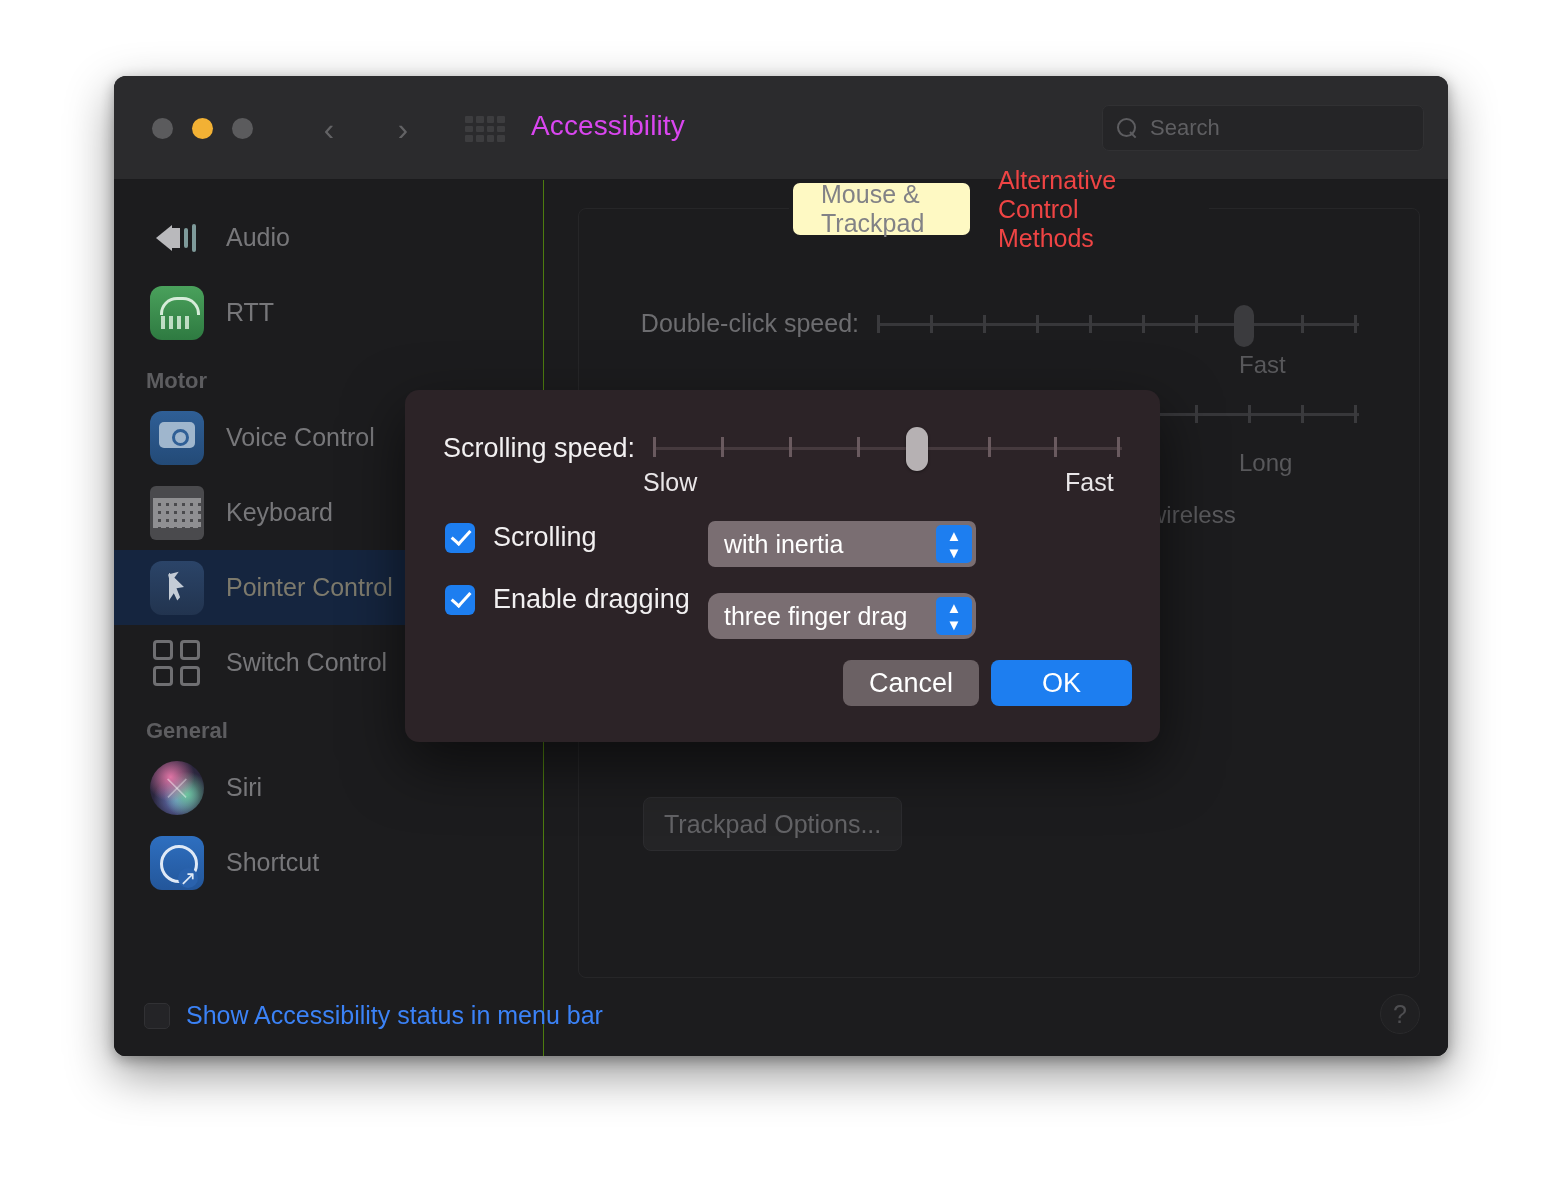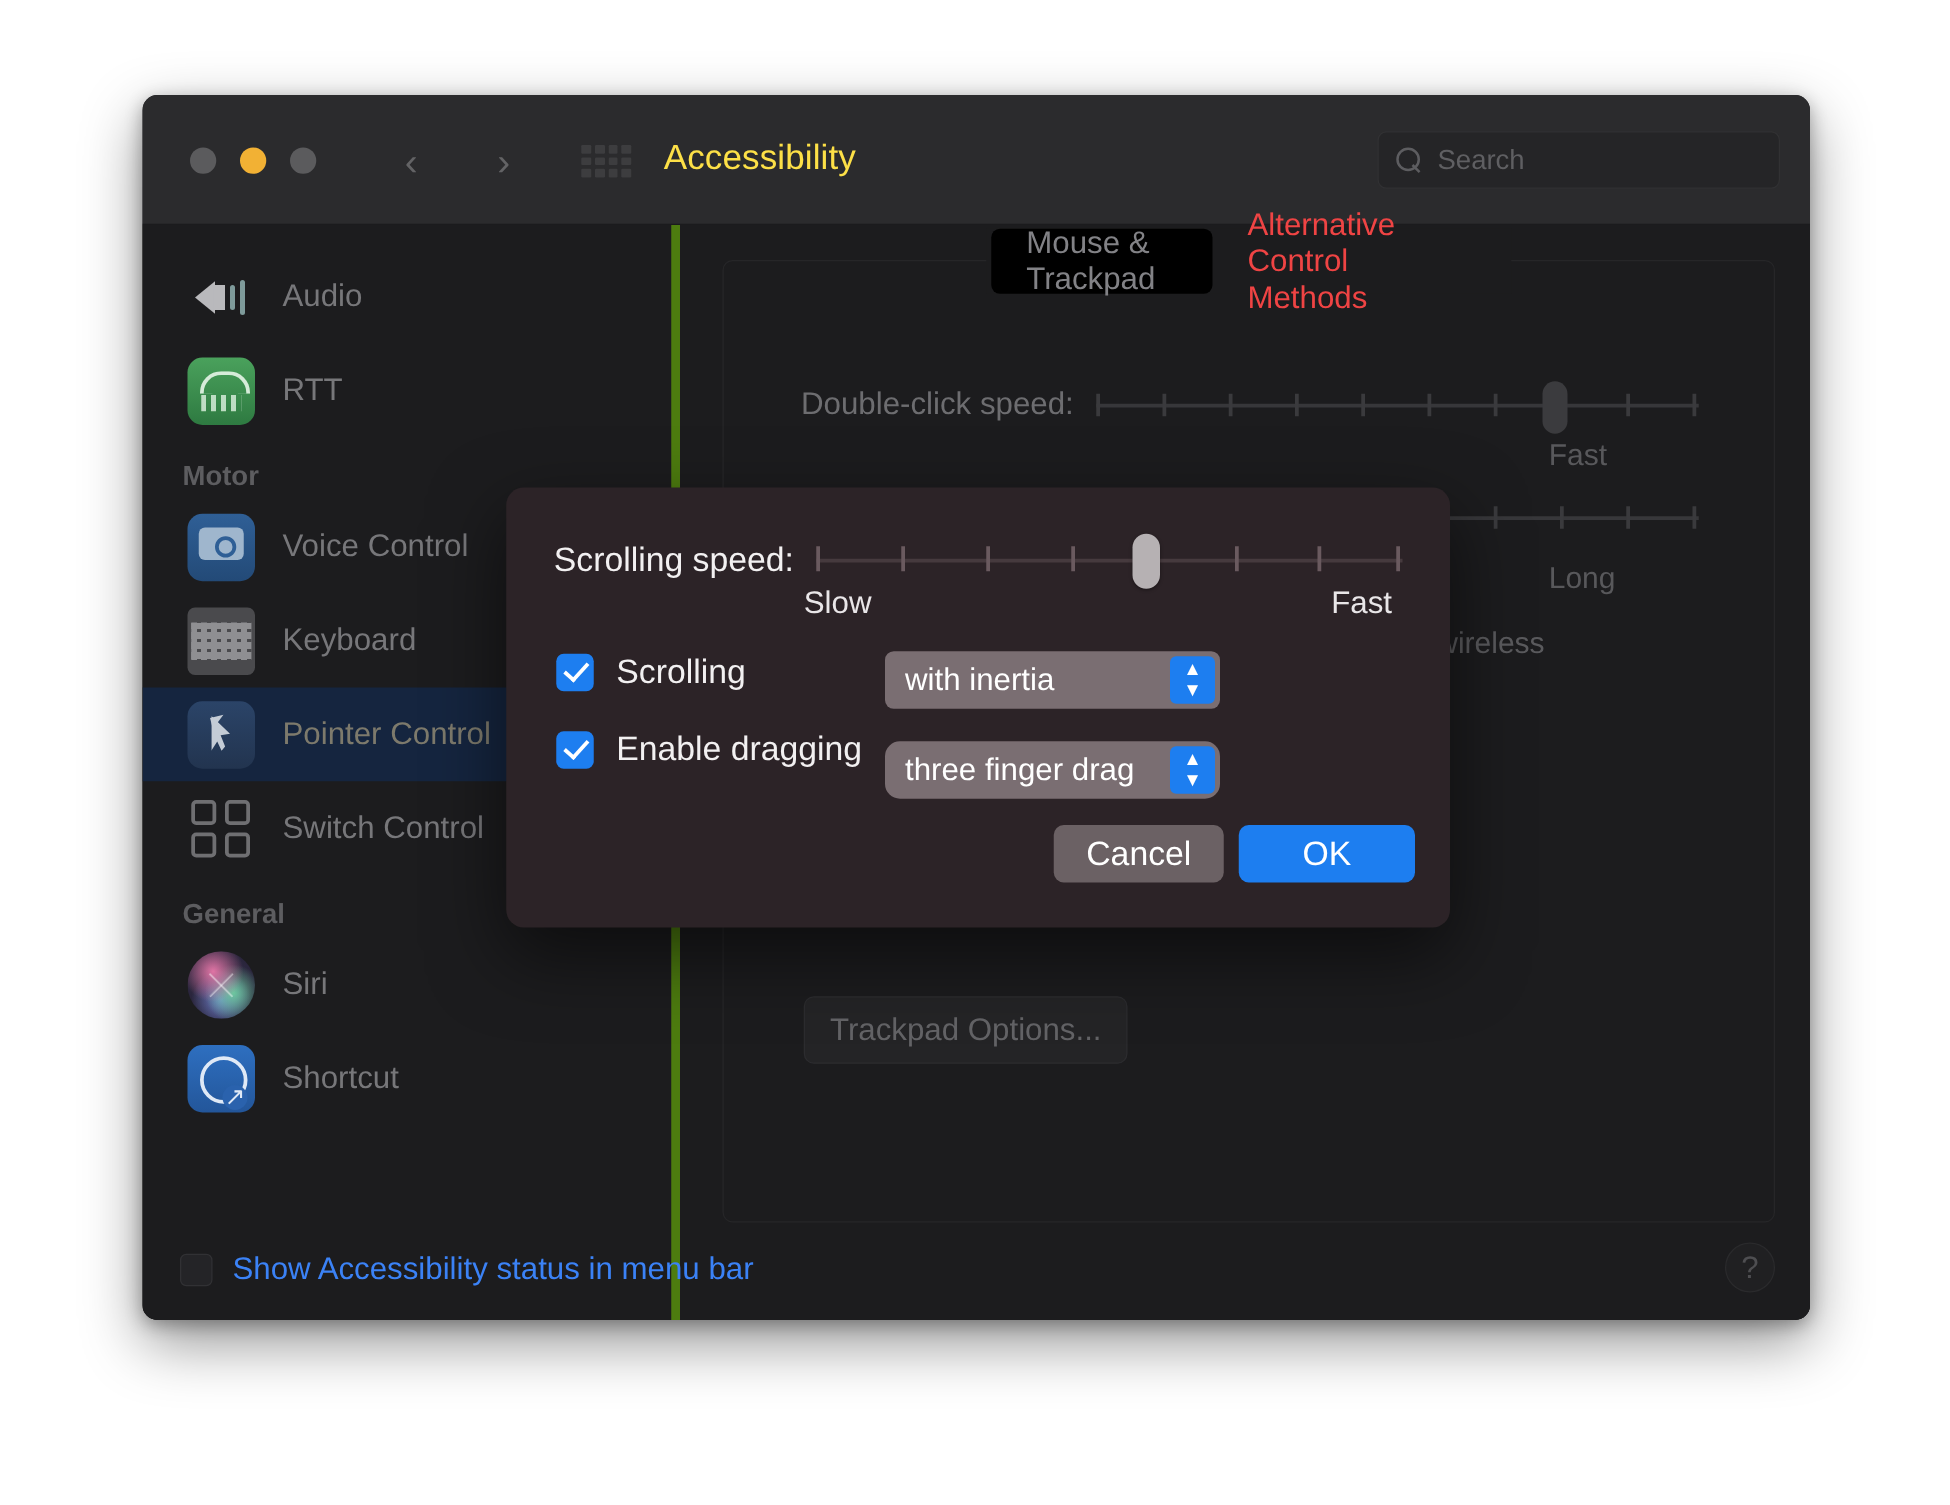--- a/index.html
+++ b/index.html
@@ -42,21 +42,21 @@
   .gridicon {
     position: absolute; left: 350px; top: 36px;
     width: 42px; height: 34px;
     display: grid; grid-template-columns: repeat(4, 1fr); grid-template-rows: repeat(3, 1fr);
     gap: 3px; padding: 4px 1px;
   }
   .gridicon i { background: #3d3d3f; border-radius: 1px; display: block; }
 
   .wintitle {
     position: absolute; left: 417px; top: 34px;
-    font-size: 28px; color: #fde047; letter-spacing: 0.1px;
+    font-size: 28px; color: #d946ef; letter-spacing: 0.1px;
   }
 
   .searchbox {
     position: absolute; right: 24px; top: 29px;
     width: 322px; height: 46px;
     background: #252527; border: 1px solid #313133;
     border-radius: 7px;
     display: flex; align-items: center; padding-left: 14px; gap: 12px;
   }
   .searchbox .mag { width: 21px; height: 21px; position: relative; flex: none; }
@@ -70,21 +70,21 @@
     transform-origin: left center;
   }
   .searchbox .ph { font-size: 22px; color: #5f5f62; }
 
   
   .wbody { position: relative; height: 876px; width: 100%; background: #1c1c1e; display: flex; }
 
   .sidebar {
     position: relative; width: 430px; height: 100%;
     background: #1c1c1e; padding-top: 20px;
-    border-right: 7px solid #4d7c0f;
+    border-right: 1px solid #4d7c0f;
   }
   .srow {
     position: relative; height: 75px;
     display: flex; align-items: center; padding-left: 36px; gap: 22px;
   }
   .srow.selected { background: #15253f; }
   .srow .label { font-size: 25px; color: #77777a; white-space: nowrap; }
   .srow.selected .label { color: #7d7a6c; }
   .sicon { width: 54px; height: 54px; border-radius: 12px; flex: none; position: relative; }
 
@@ -215,21 +215,21 @@
   .tabbar {
     position: absolute; left: 50%; top: -26px; transform: translateX(-50%);
     display: flex; align-items: stretch; height: 52px;
     background: #1c1c1e; padding: 0 4px;
   }
   .tab {
     display: flex; align-items: center; justify-content: center;
     padding: 0 28px; font-size: 25px; color: #ef4444;
     border-radius: 7px;
   }
-  .tab.active { background: #000000; color: #828286; }
+  .tab.active { background: #fef9c3; color: #828286; }
 
   .field-row {
     position: absolute; display: flex; align-items: center;
   }
   .field-label { font-size: 25px; color: #6d6d70; text-align: right; }
 
   .bgslider { position: relative; height: 10px; }
   .bgslider .trk {
     position: absolute; left: 0; right: 0; top: 4px; height: 3px; background: #37373a;
   }

